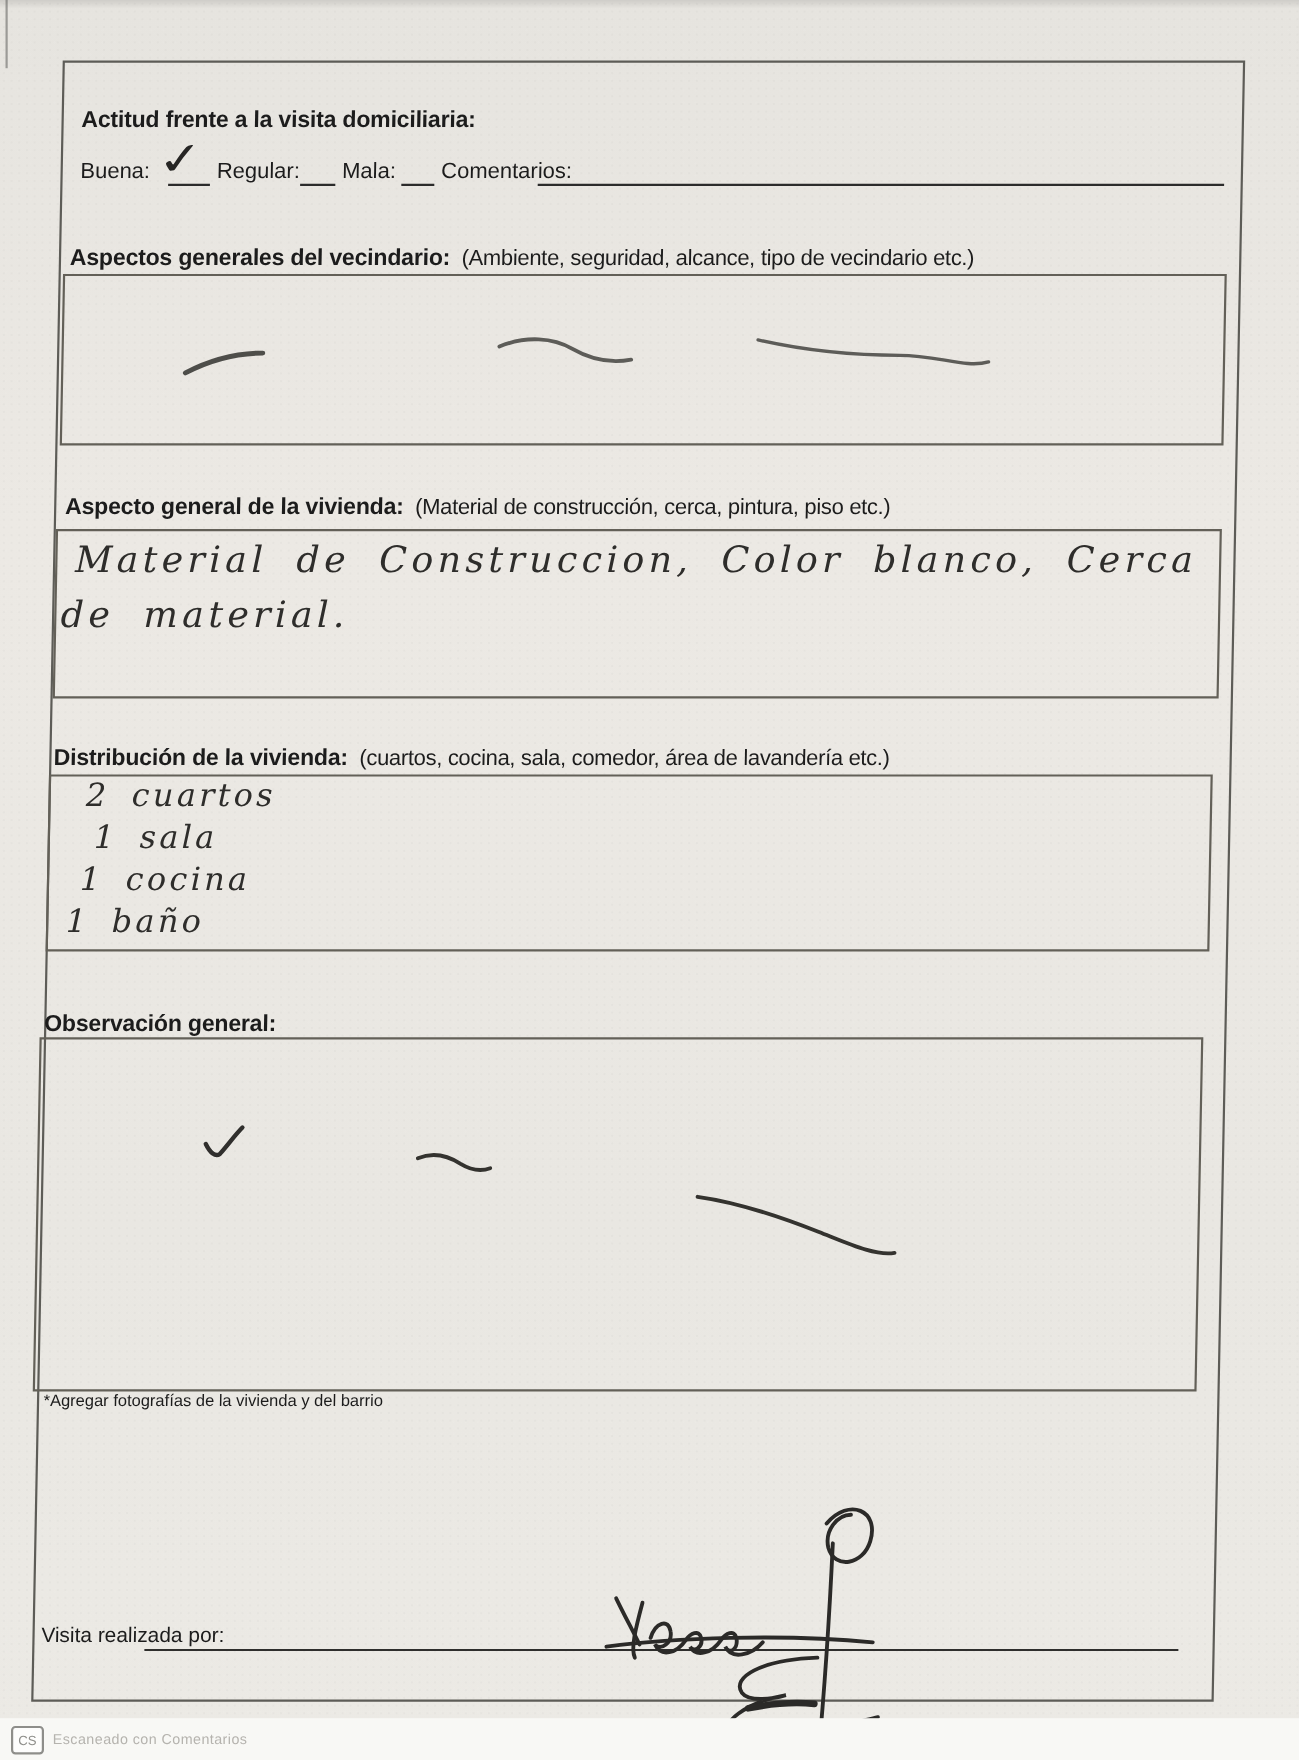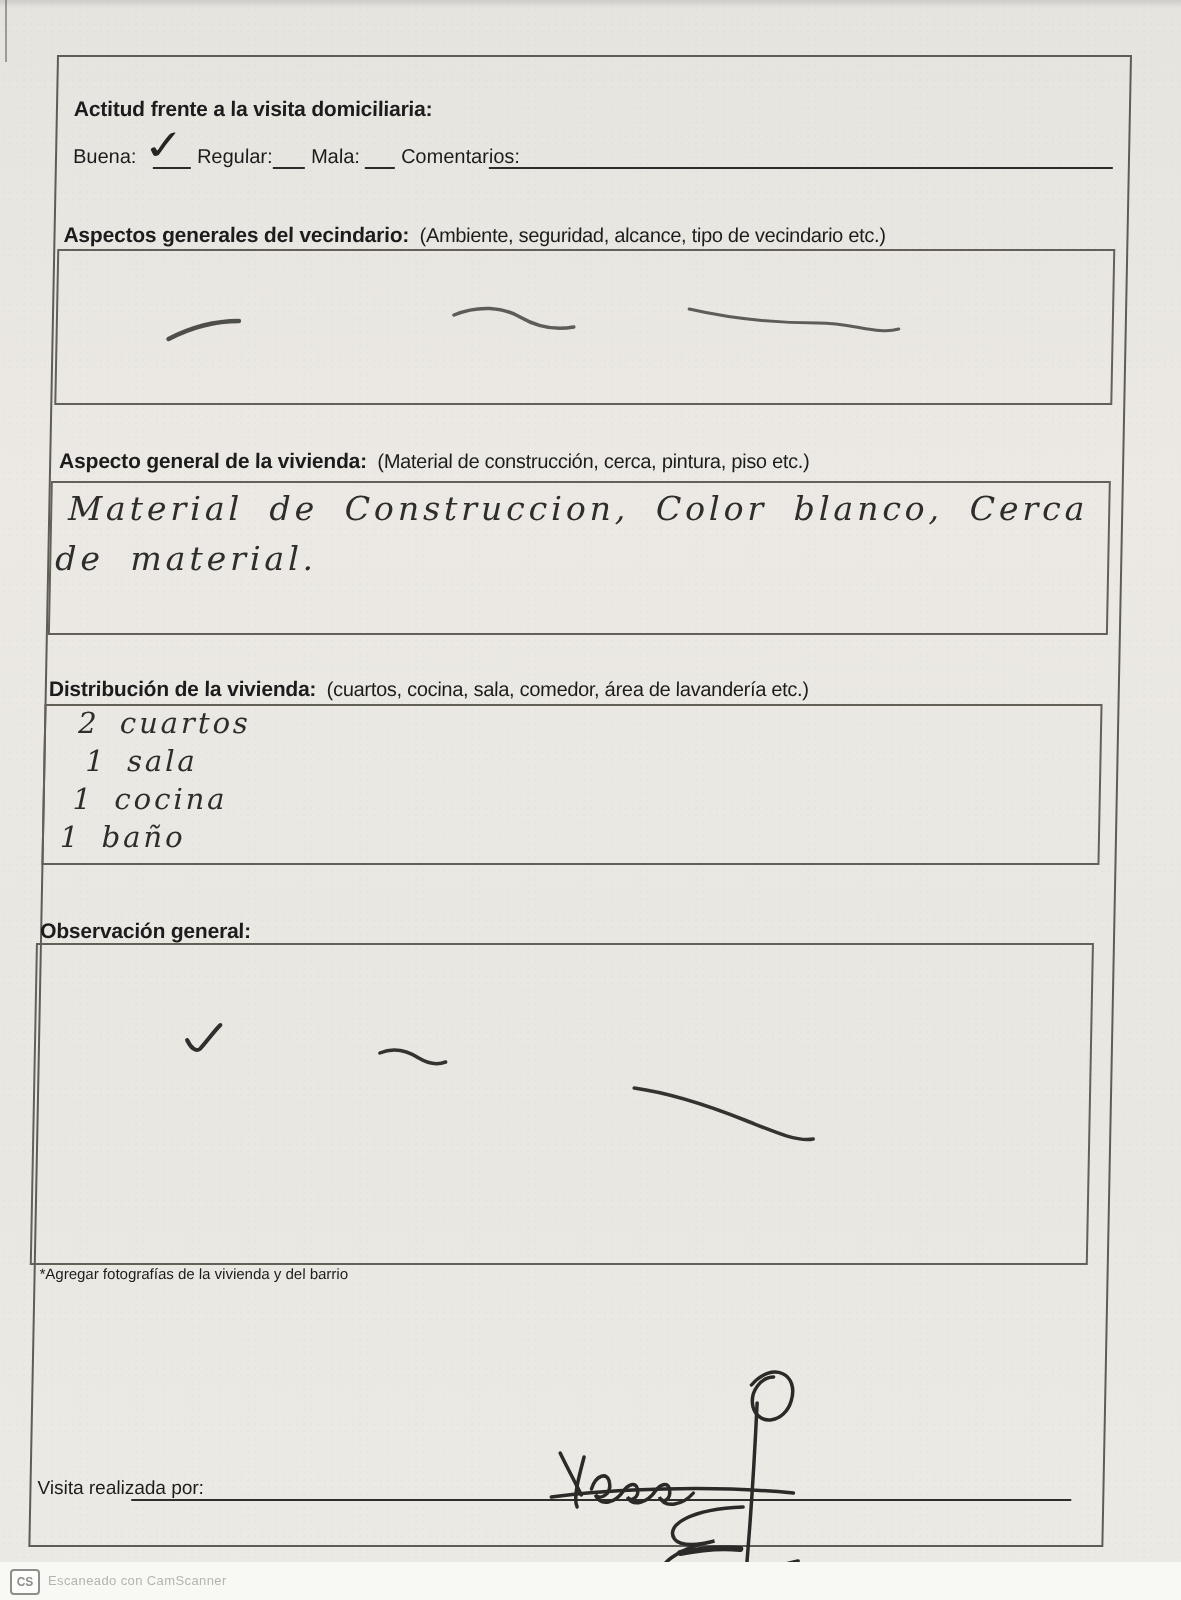--- a/index.html
+++ b/index.html
@@ -51,21 +51,21 @@
   .footnote{font-size:15px;letter-spacing:0;}
   .visita-label{font-size:19px;white-space:nowrap;}
   .visita-line{border-bottom:2px solid #2e2e2c;}
 
   .sig{overflow:visible;}
 
   
   .scan-strip{position:absolute;left:0;top:1562px;width:100%;height:38px;background:#f8f8f5;}
   .cs-badge{position:absolute;left:10px;top:7px;width:26px;height:22px;
     border:2px solid #8e8e8a;border-radius:4px;color:#8e8e8a;
-    font-size:12px;font-weight:700;text-align:center;line-height:22px;background:#fdfdfc;}
+    font-size:12px;font-weight:400;text-align:center;line-height:22px;background:#fdfdfc;}
   .scan-text{position:absolute;left:48px;top:11px;font-size:13px;color:#b5b3ae;letter-spacing:0.4px;}
 </style>
 </head>
 <body>
 
 <div class="paper"></div>
 <div class="top-edge-shadow"></div>
 <div class="left-edge-line"></div>
 
 <div class="sheet">
@@ -141,14 +141,14 @@
       <path d="M20,140 C80,132 180,128 262,136"></path>
       <path d="M212,150 C160,152 134,168 144,182 C150,190 170,188 184,184 C150,190 120,210 136,222 C146,230 176,226 200,220 C224,214 252,208 268,204"></path>
       <path d="M150,196 C170,192 190,190 210,192" stroke-width="6"></path>
     </g>
   </svg>
 
 </div>
 
 <div class="scan-strip">
   <div class="cs-badge">CS</div>
-  <div class="scan-text">Escaneado con CamScanner</div>
+  <div class="scan-text">Escaneado con Comentarios</div>
 </div>
 
 </body></html>

